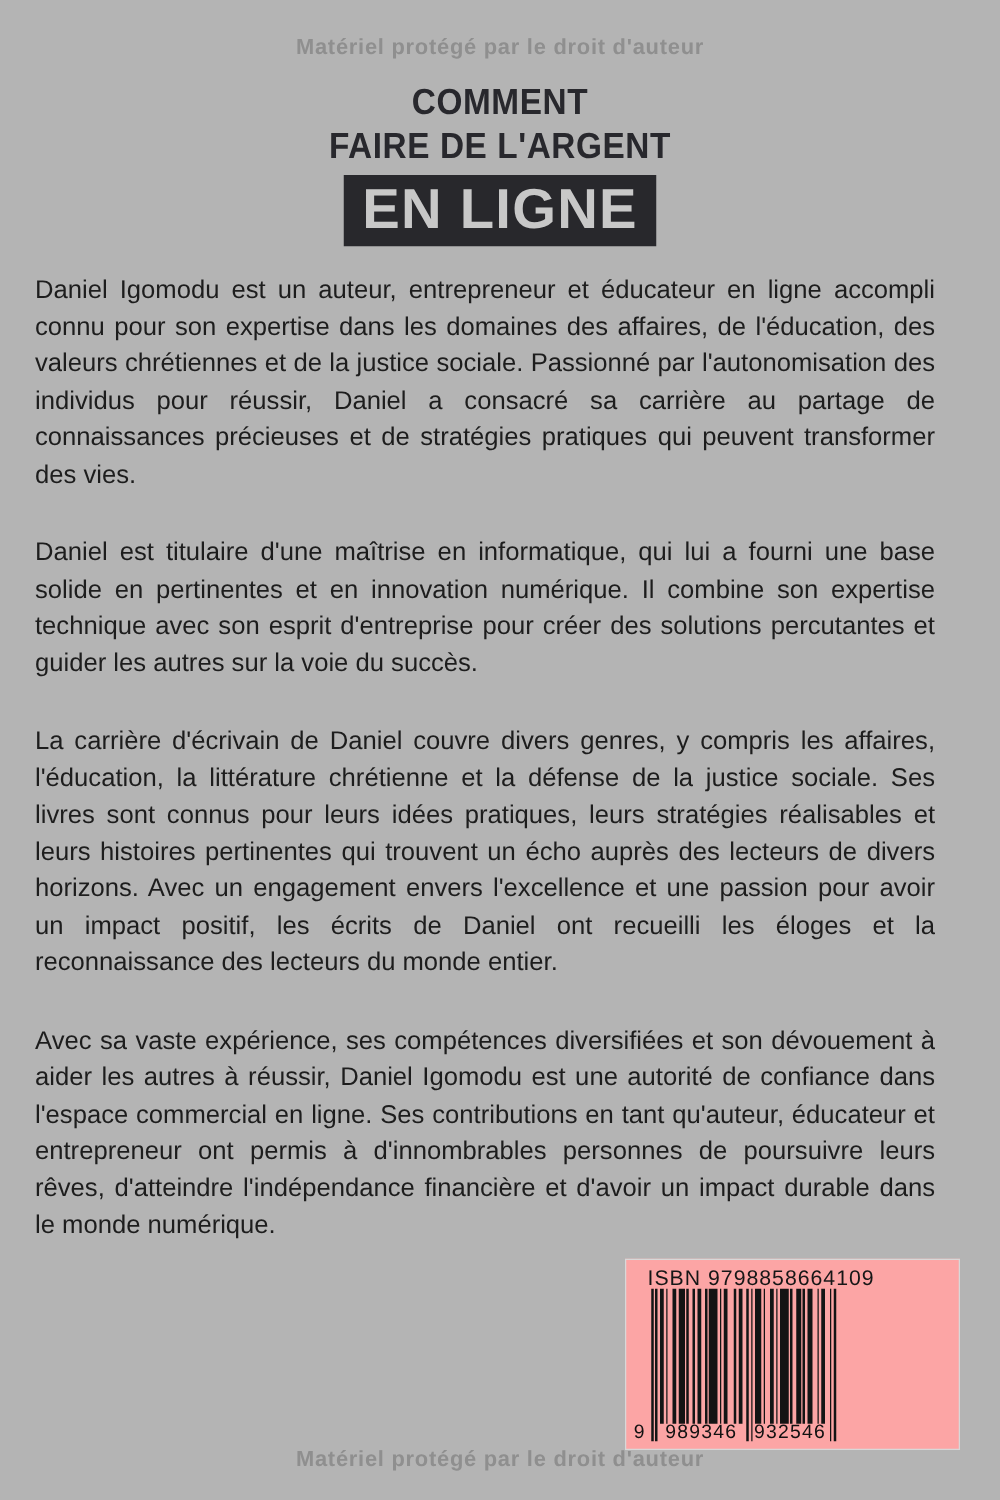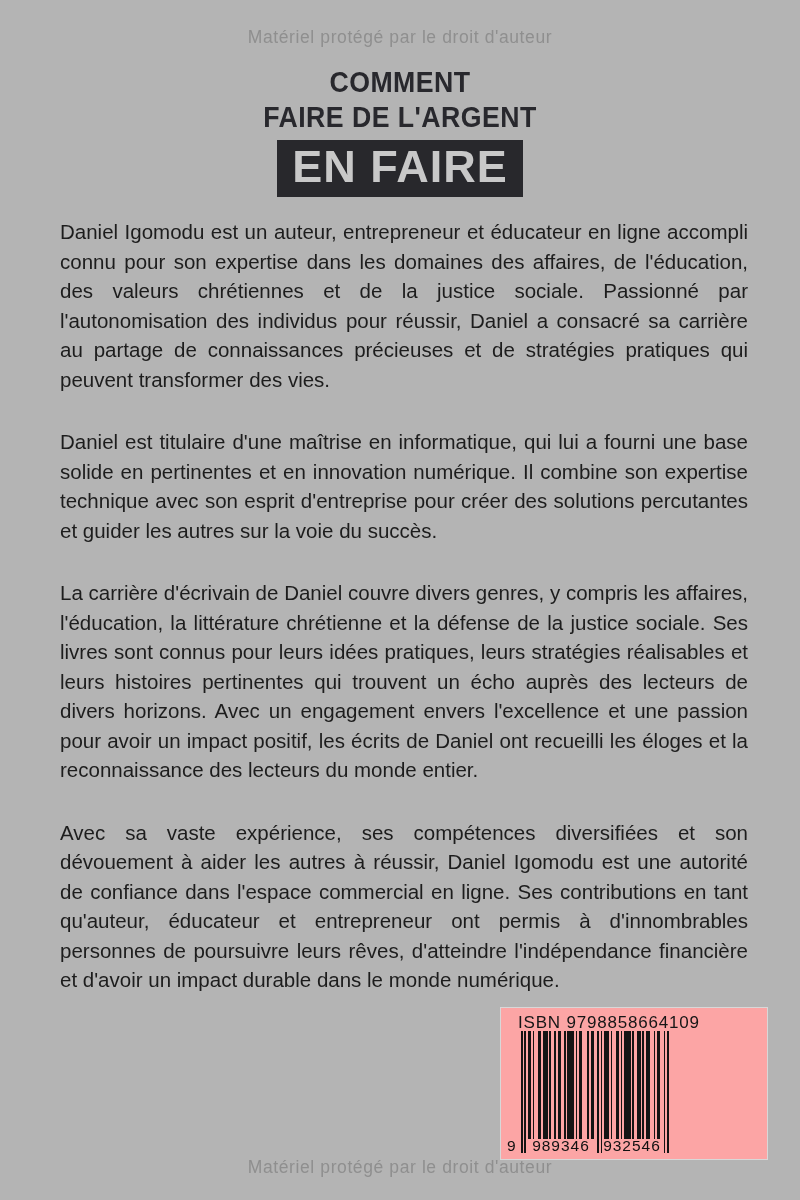--- a/index.html
+++ b/index.html
@@ -11,21 +11,21 @@
     font-family: "Liberation Sans", sans-serif;
     position: relative;
     overflow: hidden;
   }
 
   
   .watermark {
     text-align: center;
     color: #8f8f8f;
     font-size: 17.5px;
-    font-weight: 400;
+    font-weight: 700;
     letter-spacing: 0.6px;
   }
   .wm-top { padding-top: 27px; }
   .wm-bottom {
     position: absolute;
     left: 0; right: 0;
     bottom: 22px;
     z-index: 1;
   }
 
@@ -49,21 +49,21 @@
     font-weight: 700;
     font-size: 45px;
     line-height: 49px;
     padding: 2px 15px 6px 15px;
     margin-top: 5px;
     letter-spacing: 1px;
   }
 
   
   .content {
-    margin: 20px 52px 0 60px;
+    margin: 20px 52px 0 28px;
   }
   .content p {
     font-size: 20.5px;
     line-height: 29.5px;
     text-align: justify;
     color: #1d1d1d;
     margin: 0 0 33px 0;
   }
 
   
@@ -131,21 +131,21 @@
 </style>
 </head>
 <body>
 
 <div class="watermark wm-top">Matériel protégé par le droit d'auteur</div>
 
 <div class="title-wrap">
   <div class="title-line">COMMENT</div>
   <div class="title-line">FAIRE DE L'ARGENT</div>
   <div>
-    <span class="banner">EN FAIRE</span>
+    <span class="banner">EN LIGNE</span>
   </div>
 </div>
 
 <div class="content">
   <p>Daniel Igomodu est un auteur, entrepreneur et éducateur en ligne accompli connu pour son expertise dans les domaines des affaires, de l'éducation, des valeurs chrétiennes et de la justice sociale. Passionné par l'autonomisation des individus pour réussir, Daniel a consacré sa carrière au partage de connaissances précieuses et de stratégies pratiques qui peuvent transformer des vies.</p>
   <p>Daniel est titulaire d'une maîtrise en informatique, qui lui a fourni une base solide en pertinentes et en innovation numérique. Il combine son expertise technique avec son esprit d'entreprise pour créer des solutions percutantes et guider les autres sur la voie du succès.</p>
   <p>La carrière d'écrivain de Daniel couvre divers genres, y compris les affaires, l'éducation, la littérature chrétienne et la défense de la justice sociale. Ses livres sont connus pour leurs idées pratiques, leurs stratégies réalisables et leurs histoires pertinentes qui trouvent un écho auprès des lecteurs de divers horizons. Avec un engagement envers l'excellence et une passion pour avoir un impact positif, les écrits de Daniel ont recueilli les éloges et la reconnaissance des lecteurs du monde entier.</p>
   <p>Avec sa vaste expérience, ses compétences diversifiées et son dévouement à aider les autres à réussir, Daniel Igomodu est une autorité de confiance dans l'espace commercial en ligne. Ses contributions en tant qu'auteur, éducateur et entrepreneur ont permis à d'innombrables personnes de poursuivre leurs rêves, d'atteindre l'indépendance financière et d'avoir un impact durable dans le monde numérique.</p>
 </div>
 

